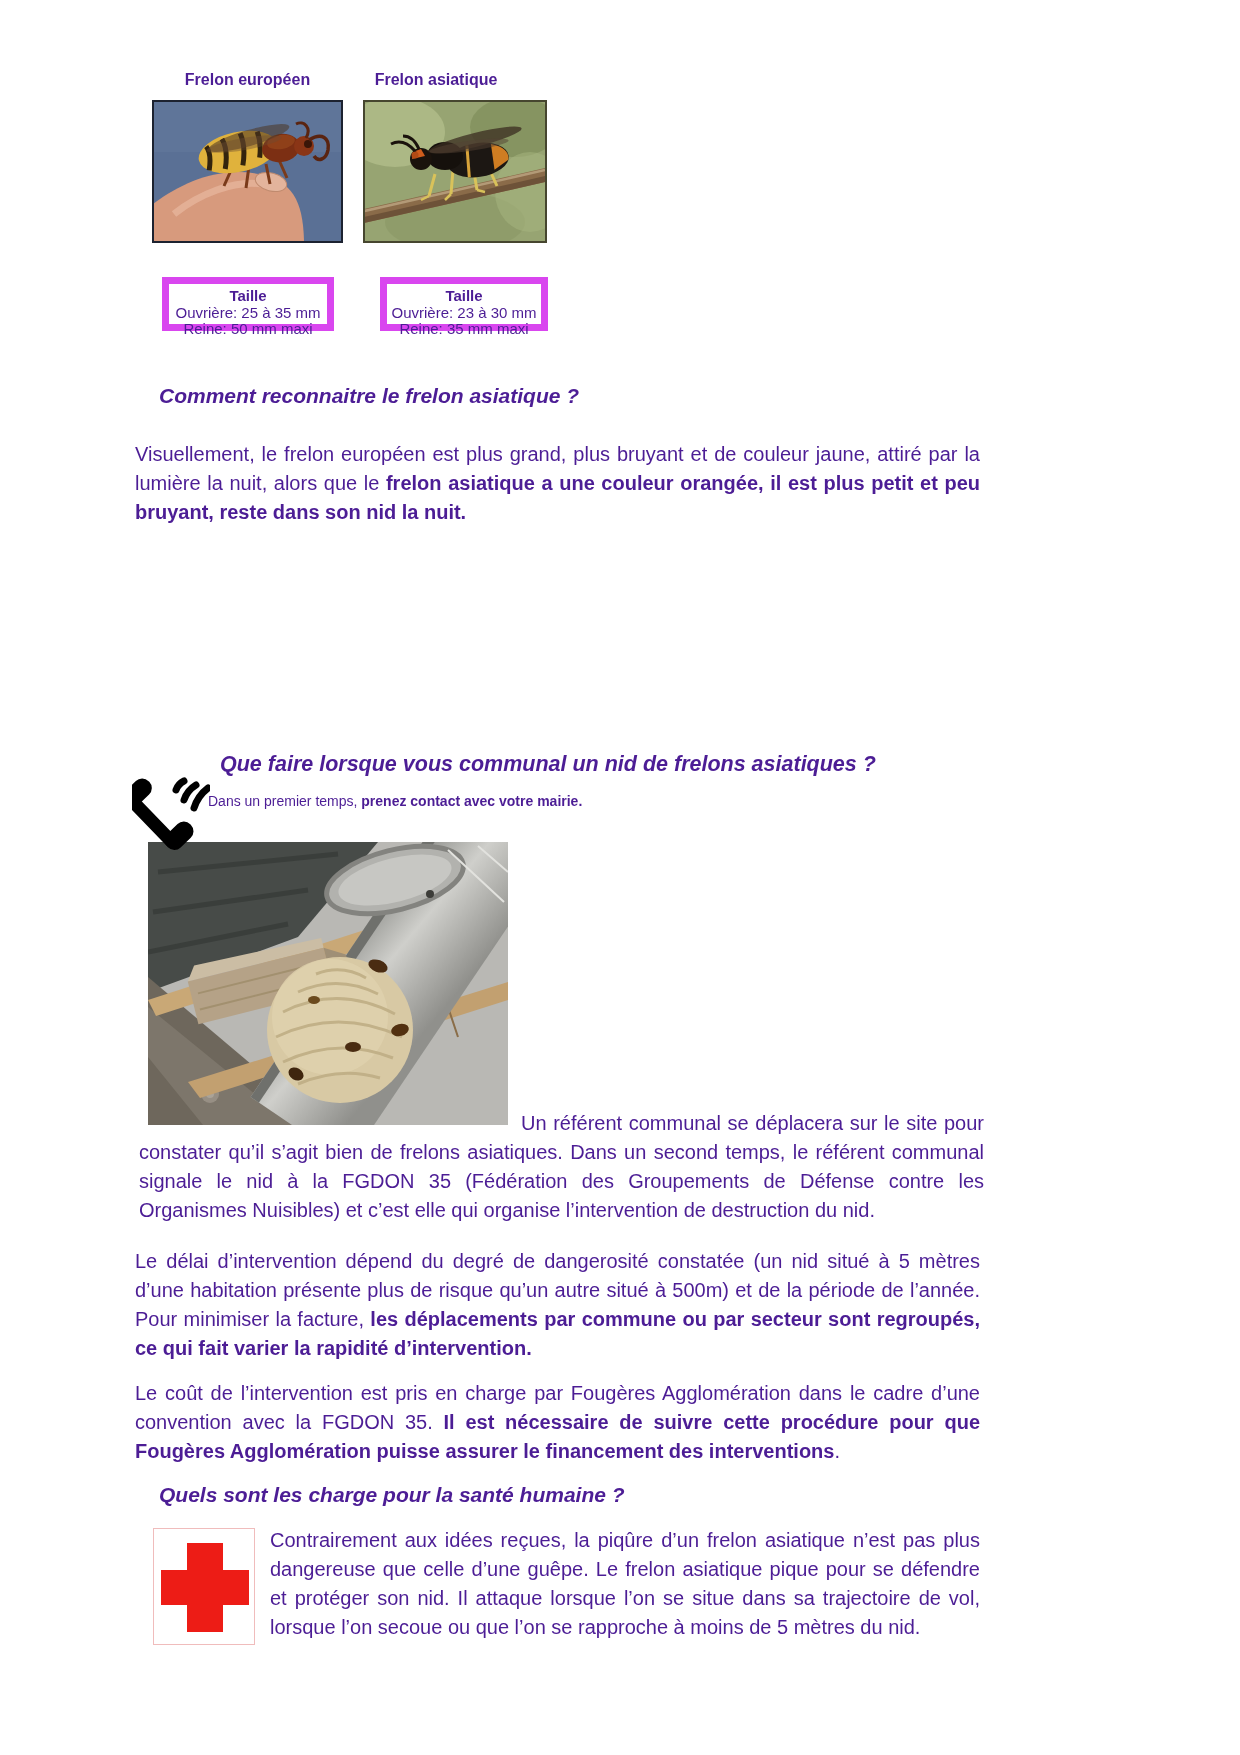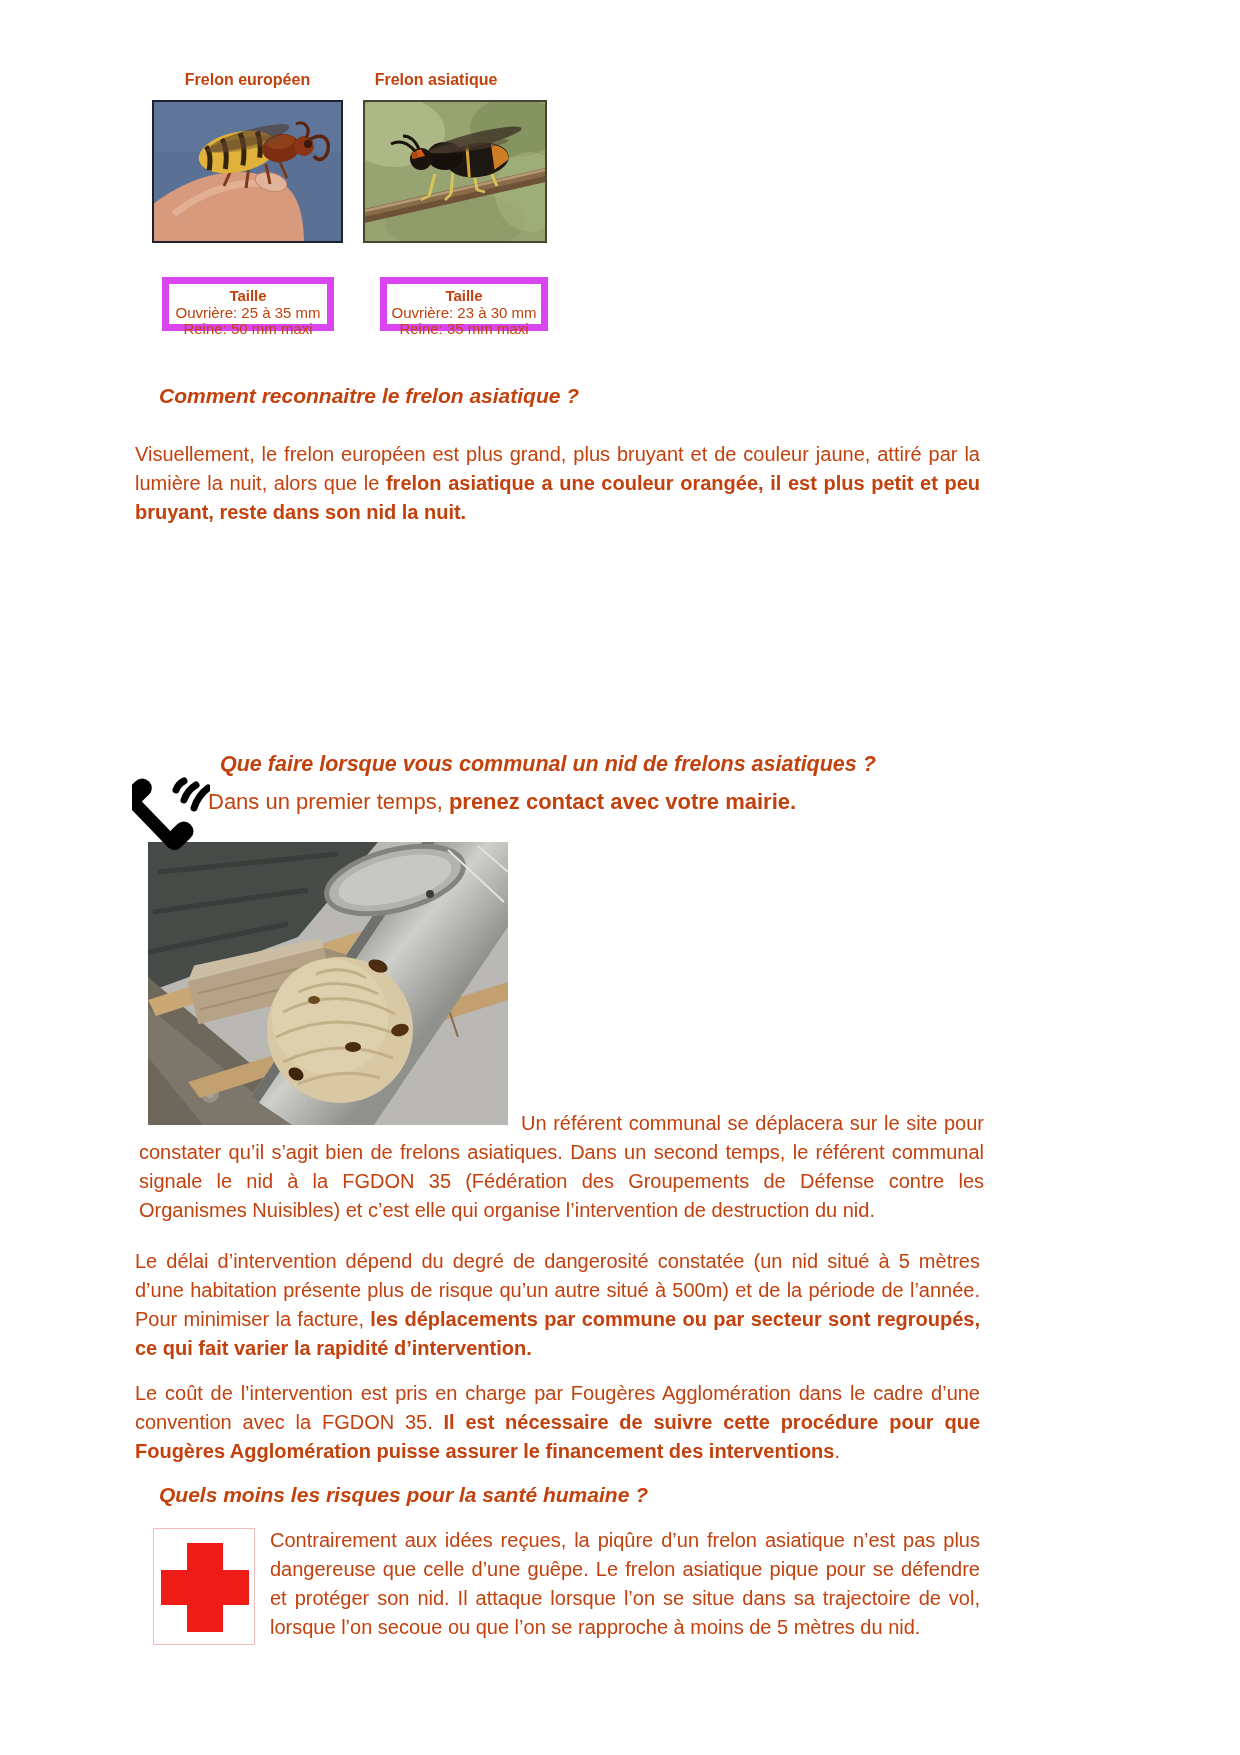--- a/index.html
+++ b/index.html
@@ -1,18 +1,18 @@
 <!DOCTYPE html>
 <html><head>
 <meta charset="utf-8">
 <style>
   html,body{margin:0;padding:0;background:#e8e8e8;}
   .page{
     position:relative; width:1240px; height:1755px; margin:0 auto;
-    background:#ffffff; overflow:hidden; color:#c2410c;
+    background:#ffffff; overflow:hidden; color:#4c1d95;
     font-family:"Liberation Sans","DejaVu Sans",sans-serif;
   }
   .abs{position:absolute;}
   .fig-label{font-size:16px;font-weight:bold;text-align:center;}
   .photo{box-sizing:border-box;overflow:hidden;}
   #photo-eu{left:152px;top:100px;width:191px;height:143px;border:2px solid #1c2230;}
   #photo-as{left:363px;top:100px;width:184px;height:143px;border:2px solid #46462f;}
   #label-eu{left:152px;top:71px;width:191px;}
   #label-as{left:344px;top:71px;width:184px;}
   .size-box{
@@ -24,21 +24,21 @@
   .size-title{font-weight:bold;}
   .heading{font-weight:bold;font-style:italic;font-size:21px;white-space:nowrap;margin-left:24px;}
   #h-identify{left:135px;top:384px;}
   #h-nest{left:196px;top:752px;font-size:21.5px;}
   #h-health{left:135px;top:1483px;}
   .body{
     margin:0;font-size:20px;line-height:29px;text-align:justify;
   }
   b{font-weight:bold;}
   #p-identify{left:135px;top:423px;width:845px;margin-top:17px;}
-  #p-phone{left:208px;top:787px;width:760px;font-size:22px;text-align:left;white-space:nowrap;}
+  #p-phone{left:208px;top:787px;width:760px;font-size:14px;text-align:left;white-space:nowrap;}
   #p-referent{left:139px;top:838px;width:845px;}
   .nest-spacer{display:inline-block;width:382px;height:292px;vertical-align:baseline;}
   #p-delai{left:135px;top:1247px;width:845px;}
   #p-cout{left:135px;top:1379px;width:845px;}
   #p-health{left:270px;top:1526px;width:710px;}
   #phone-icon{left:132px;top:758px;width:78px;height:96px;z-index:5;}
   #nest-photo{left:148px;top:842px;width:360px;height:283px;z-index:1;}
   #cross-box{
     left:153px;top:1528px;width:102px;height:117px;box-sizing:border-box;
     border:1px solid #f0bcbc;background:#fff;
@@ -204,21 +204,21 @@
 
       <path d="M300,8 L356,60 M330,4 L360,30" stroke="#e2e2de" stroke-width="2" fill="none"></path>
     </svg>
   </div>
 
   <p class="abs body" id="p-referent"><span class="nest-spacer"></span><span><span>Un référent communal se déplacera sur le site pour constater qu’il s’agit bien de frelons asiatiques. Dans un second temps, le référent communal signale le nid à la FGDON 35 (Fédération des Groupements de Défense contre les Organismes Nuisibles) et c’est elle qui organise l’intervention de destruction du nid.</span></span></p>
 
   <p class="abs body" id="p-delai"><span>Le délai d’intervention dépend du degré de dangerosité constatée (un nid situé à 5 mètres d’une habitation présente plus de risque qu’un autre situé à 500m) et de la période de l’année. Pour minimiser la facture, </span><b>les déplacements par commune ou par secteur sont regroupés, ce qui fait varier la rapidité d’intervention.</b></p>
   <p class="abs body" id="p-cout"><span>Le coût de l’intervention est pris en charge par Fougères Agglomération dans le cadre d’une convention avec la FGDON 35. </span><b>Il est nécessaire de suivre cette procédure pour que Fougères Agglomération puisse assurer le financement des interventions</b><span>.</span></p>
 
-  <div class="abs heading" id="h-health">Quels moins les risques pour la santé humaine ?</div>
+  <div class="abs heading" id="h-health">Quels sont les charge pour la santé humaine ?</div>
 
   <div class="abs" id="cross-box">
     <div class="cross-v"></div>
     <div class="cross-h"></div>
   </div>
 
   <p class="abs body" id="p-health"><span>Contrairement aux idées reçues, la piqûre d’un frelon asiatique n’est pas plus dangereuse que celle d’une guêpe. Le frelon asiatique pique pour se défendre et protéger son nid. Il attaque lorsque l’on se situe dans sa trajectoire de vol, lorsque l’on secoue ou que l’on se rapproche à moins de 5 mètres du nid.</span></p>
 
 </div>
 

